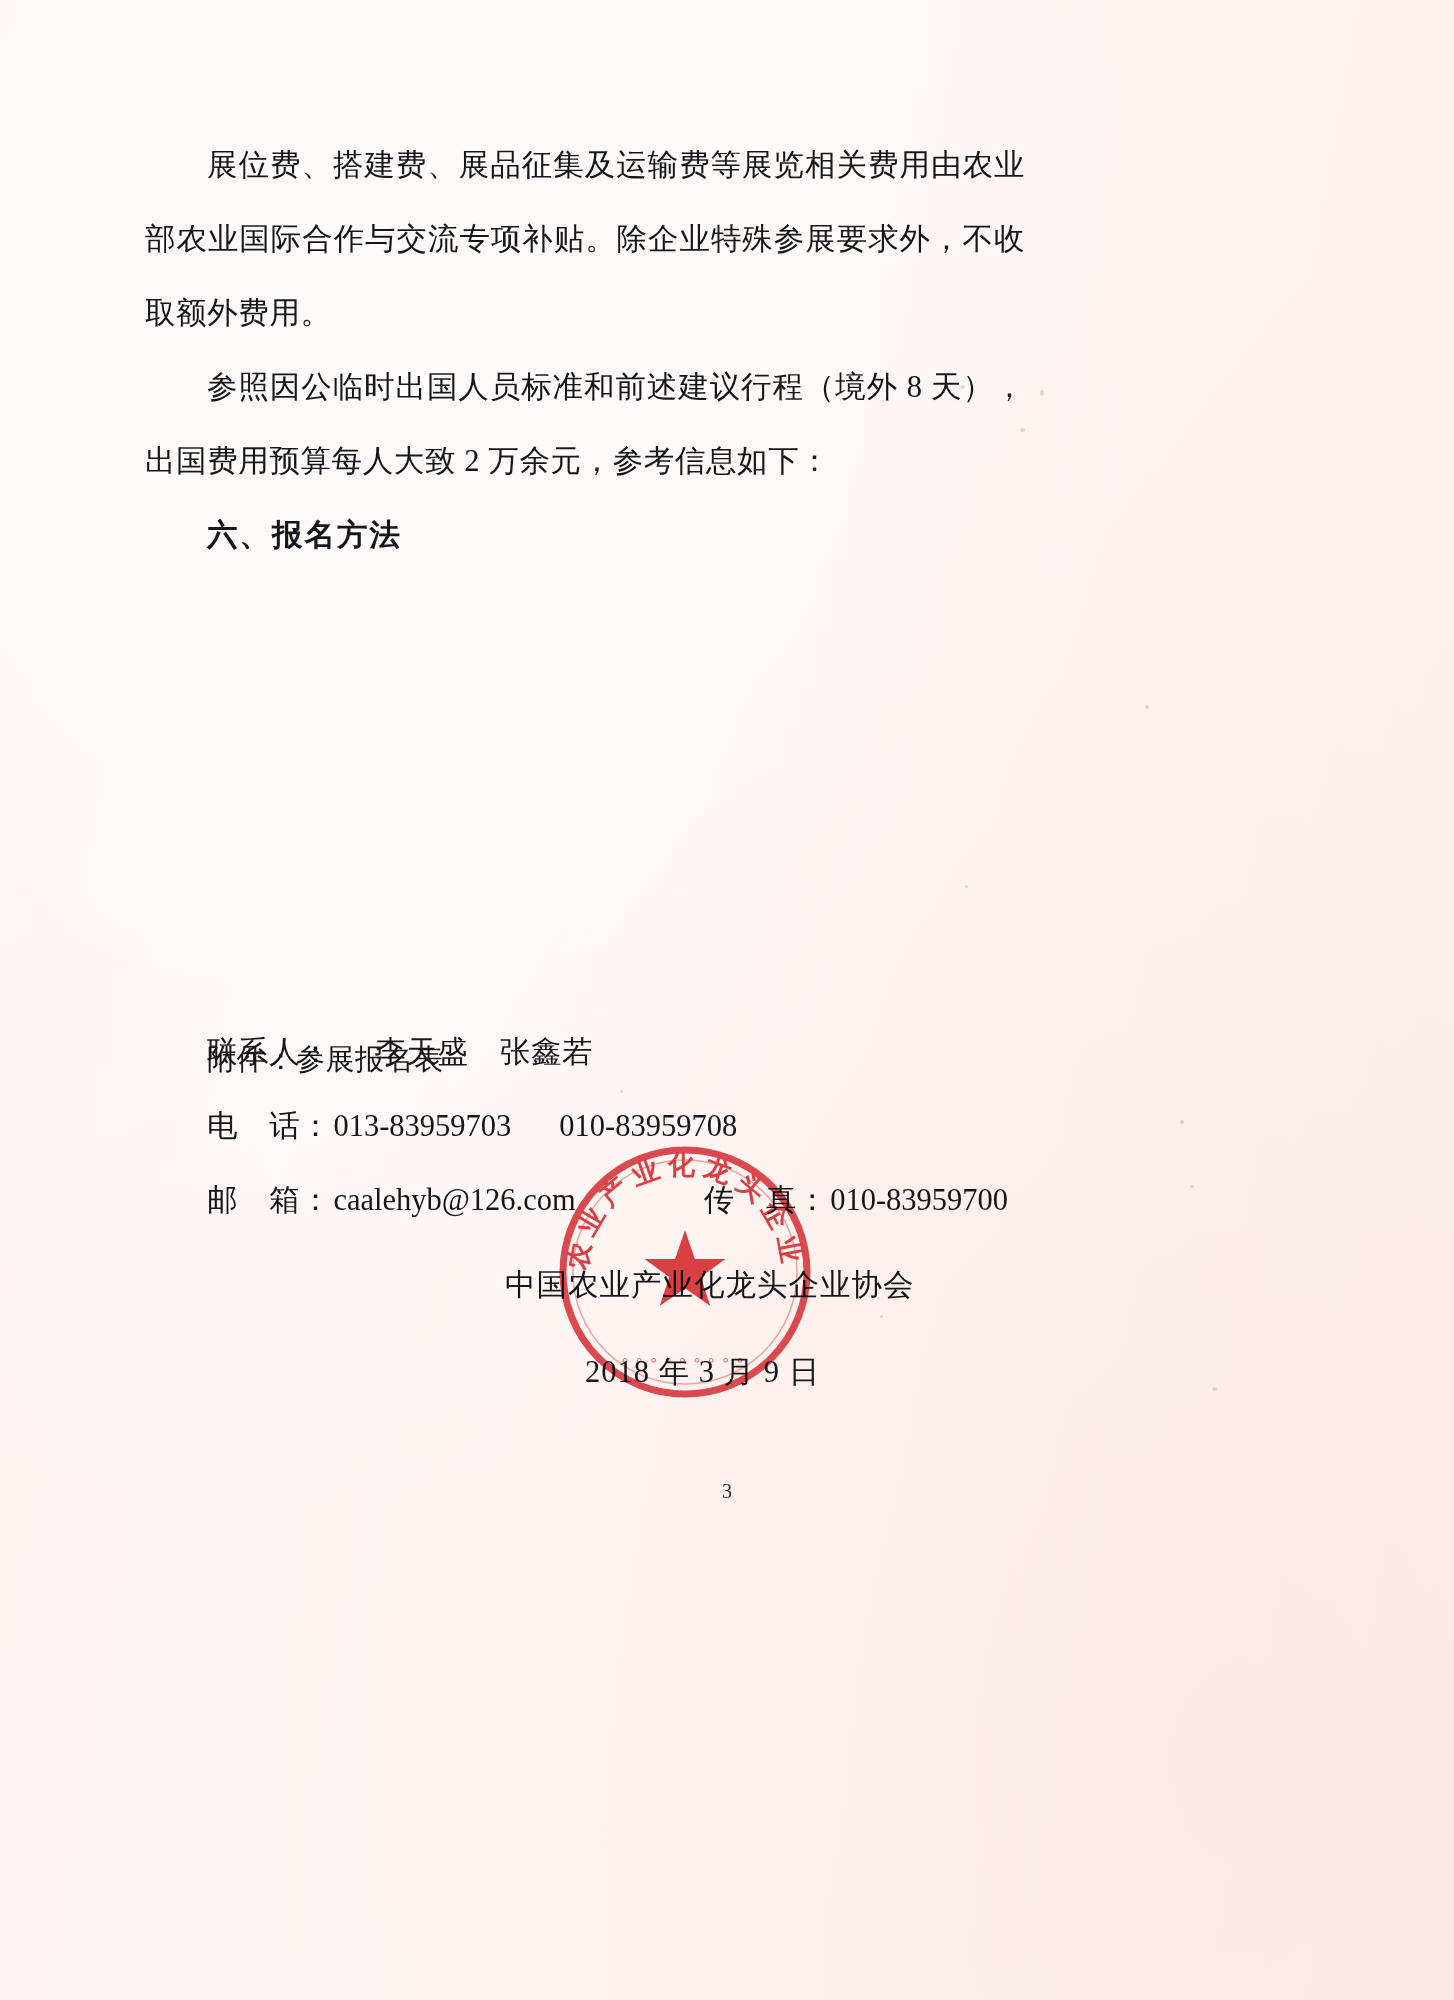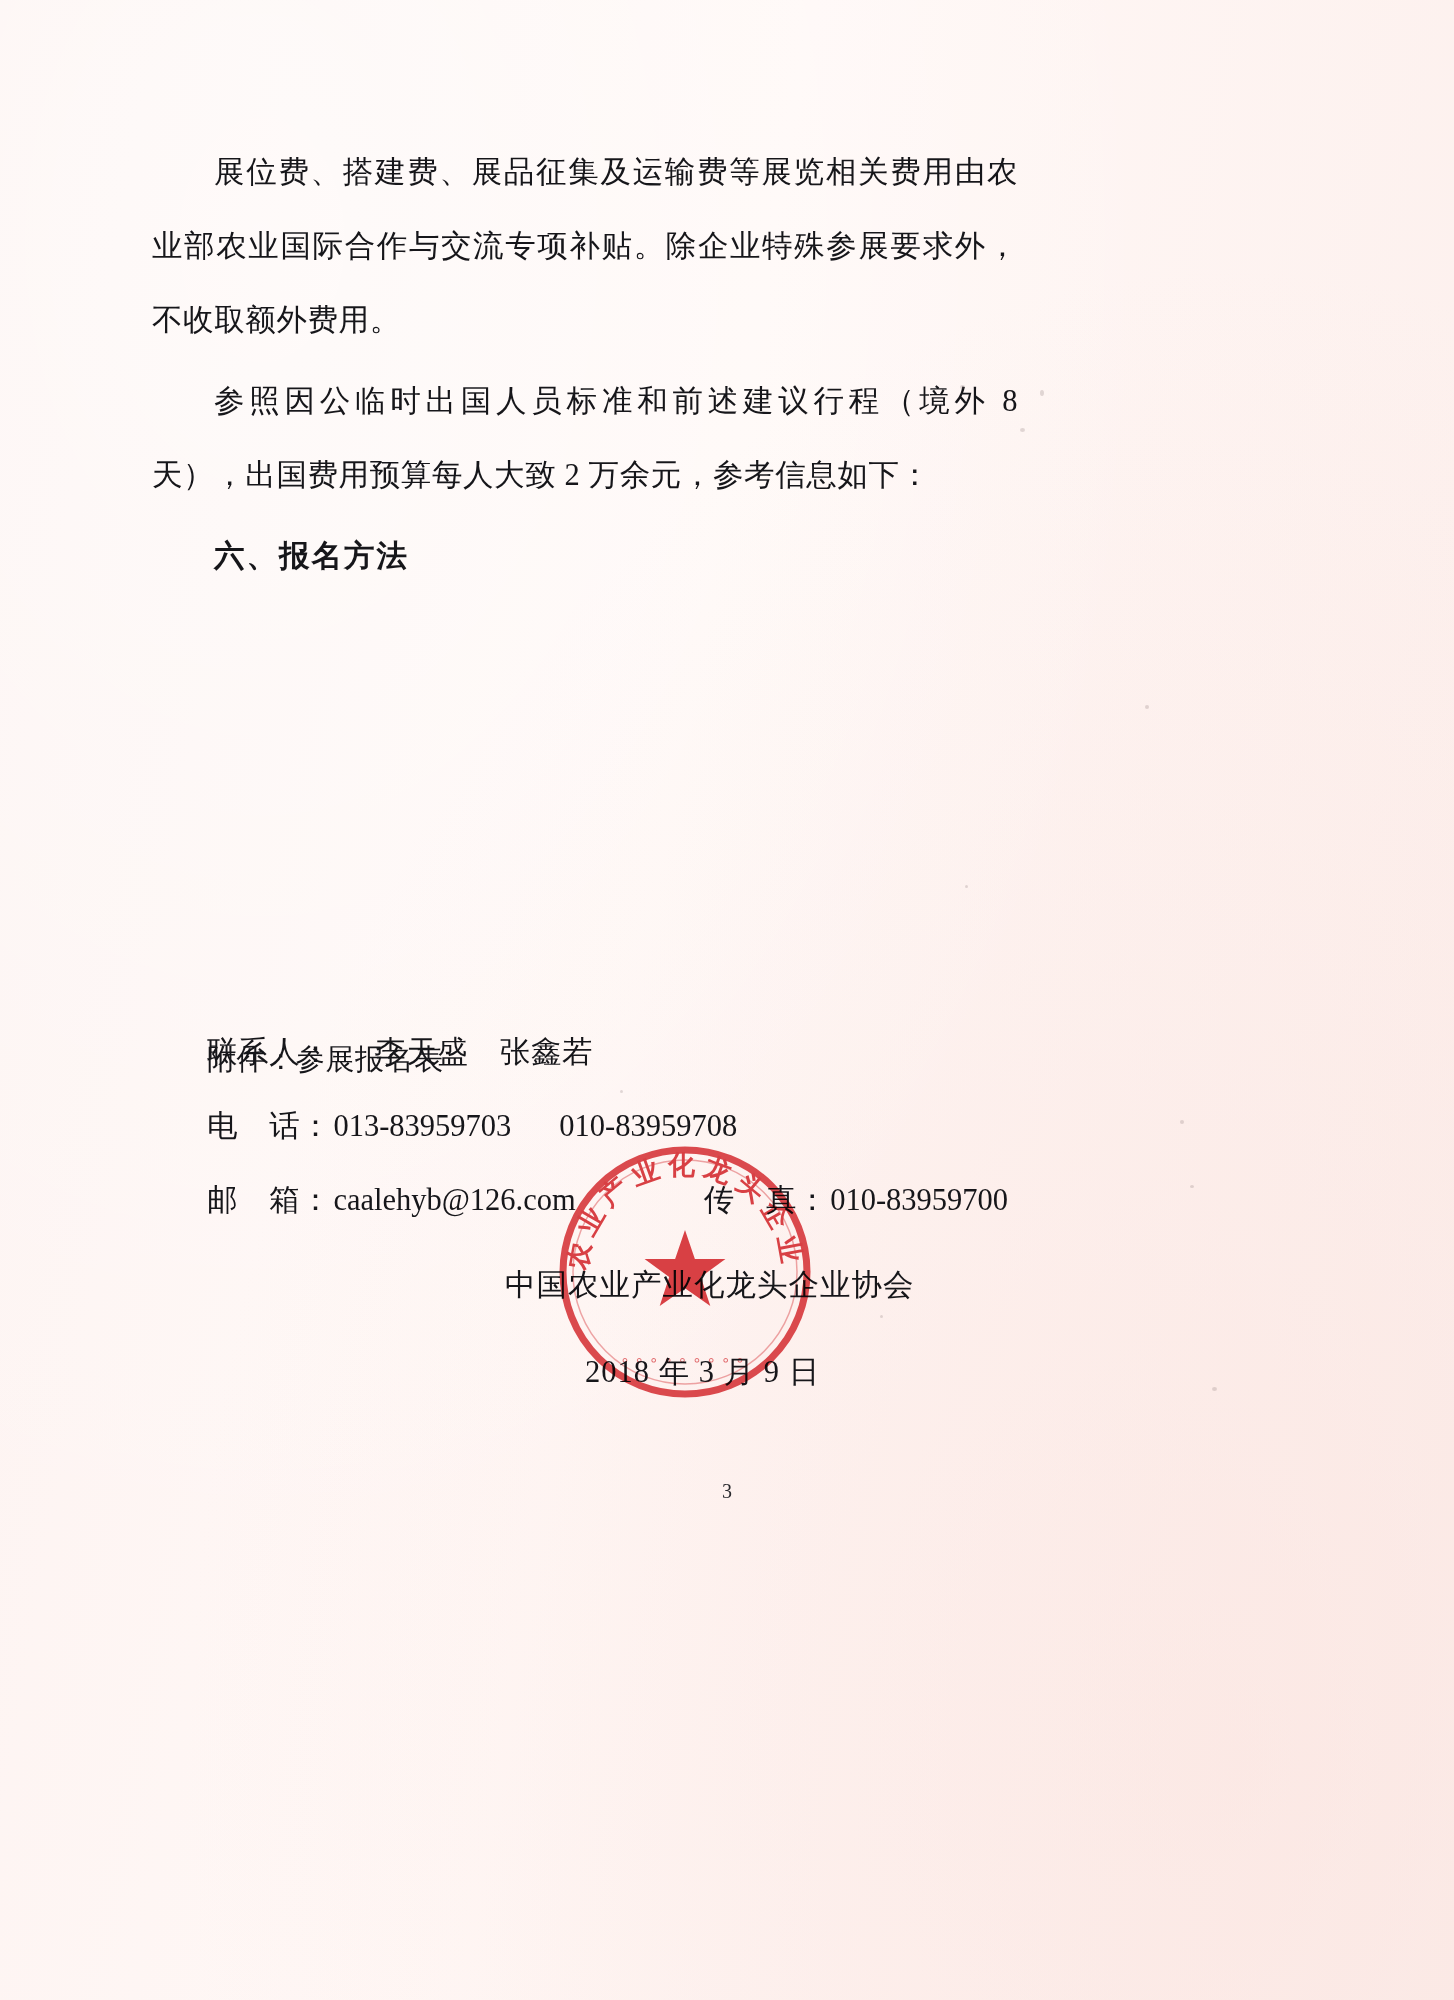--- a/index.html
+++ b/index.html
@@ -35,21 +35,21 @@
   }
 
   .body-block {
     position: absolute;
     left: 145px;
     top: 128px;
     width: 880px;
   }
 
   p.para, p.head {
-    margin: 7px;
+    margin: 0;
     color: #16161a;
     font-size: 30.5px;
     line-height: 74px;
     letter-spacing: 0.6px;
     text-align: justify;
     text-justify: inter-character;
     white-space: normal;
   }
   p.para {
     text-indent: 62px;

